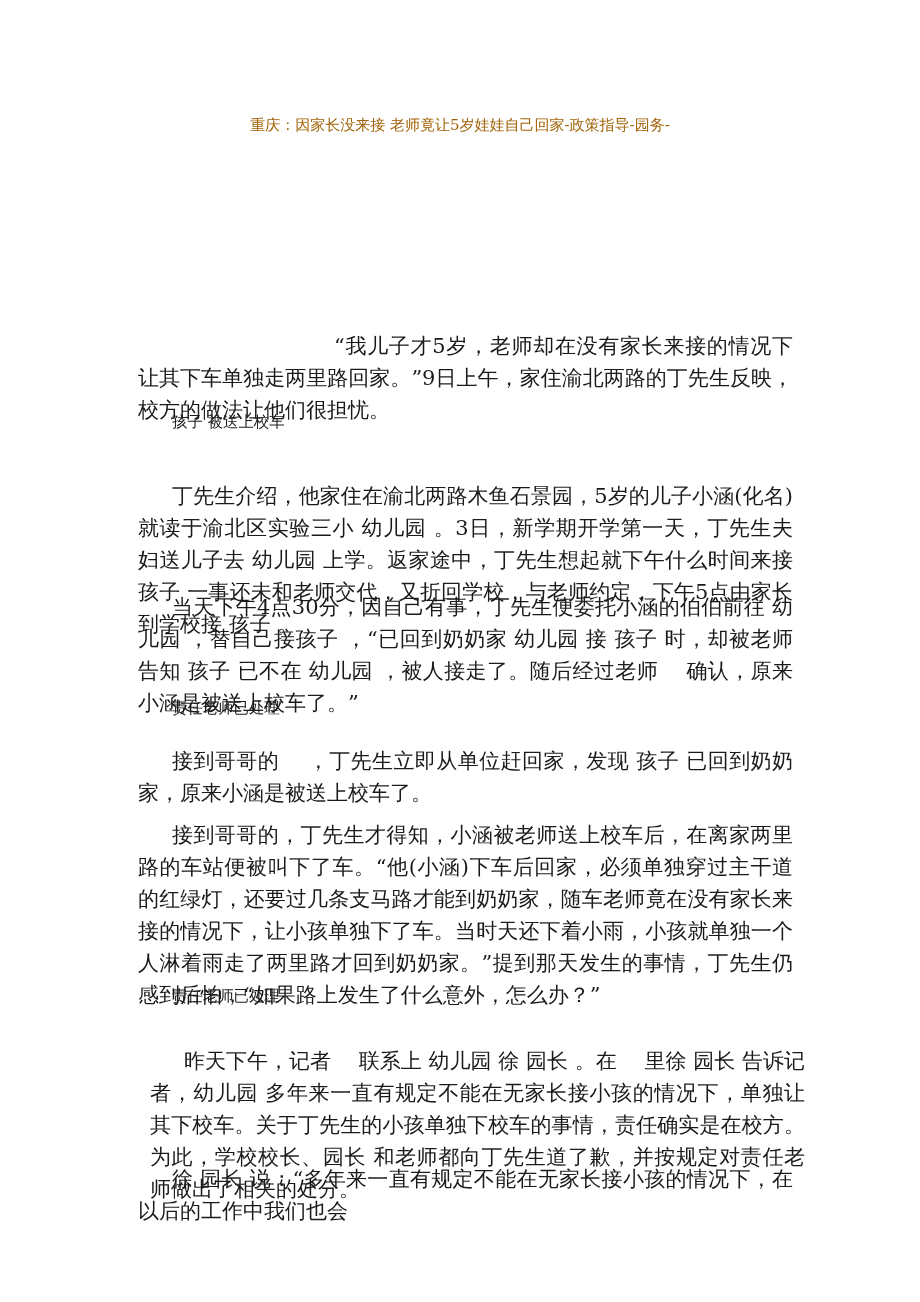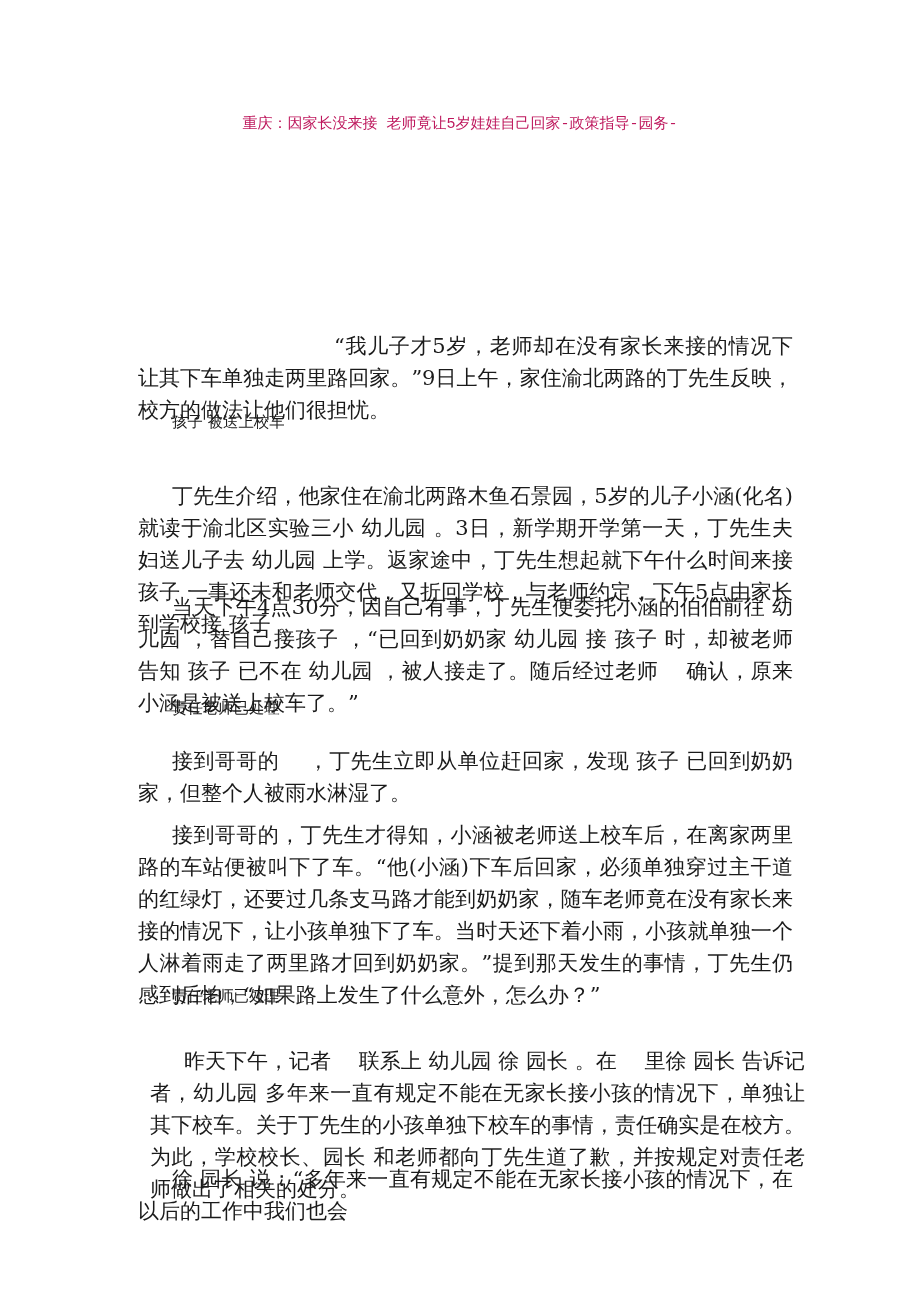--- a/index.html
+++ b/index.html
@@ -16,22 +16,21 @@
     color: #1a1a1a;
   }
   .page-title {
     position: absolute;
     left: 0;
     width: 920px;
     top: 113px;
     text-align: center;
     font-size: 15px;
     line-height: 24px;
-    color: #be185d;
-    font-family: Liberation Mono, monospace;
+    color: #a16207;
   }
   .p {
     position: absolute;
     left: 138px;
     width: 655px;
     font-size: 21px;
     line-height: 32px;
     text-align: justify;
     text-indent: 34px;
   }
@@ -54,21 +53,21 @@
   <p class="p lead" style="top:330px;margin:0;">“我儿子才5岁，老师却在没有家长来接的情况下让其下车单独走两里路回家。”9日上午，家住渝北两路的丁先生反映，校方的做法让他们很担忧。</p>
 
   <div class="heading" style="top:407px;">孩子 被送上校车</div>
 
   <p class="p" style="top:480px;margin:0;">丁先生介绍，他家住在渝北两路木鱼石景园，5岁的儿子小涵(化名)就读于渝北区实验三小 幼儿园 。3日，新学期开学第一天，丁先生夫妇送儿子去 幼儿园 上学。返家途中，丁先生想起就下午什么时间来接 孩子 一事还未和老师交代，又折回学校，与老师约定，下午5点由家长到学校接 孩子 。</p>
 
   <p class="p" style="top:591px;margin:0;">当天下午4点30分，因自己有事，丁先生便委托小涵的伯伯前往 幼儿园 ，替自己接孩子 ，“已回到奶奶家 幼儿园 接 孩子 时，却被老师告知 孩子 已不在 幼儿园 ，被人接走了。随后经过老师　 确认，原来小涵是被送上校车了。”</p>
 
   <div class="heading" style="top:693px;">责任老师已处理</div>
 
-  <p class="p" style="top:745px;margin:0;">接到哥哥的　 ，丁先生立即从单位赶回家，发现 孩子 已回到奶奶家，但整个人被雨水淋湿了。</p>
+  <p class="p" style="top:745px;margin:0;">接到哥哥的　 ，丁先生立即从单位赶回家，发现 孩子 已回到奶奶家，原来小涵是被送上校车了。</p>
 
   <p class="p" style="top:819px;margin:0;">接到哥哥的，丁先生才得知，小涵被老师送上校车后，在离家两里路的车站便被叫下了车。“他(小涵)下车后回家，必须单独穿过主干道的红绿灯，还要过几条支马路才能到奶奶家，随车老师竟在没有家长来接的情况下，让小孩单独下了车。当时天还下着小雨，小孩就单独一个人淋着雨走了两里路才回到奶奶家。”提到那天发生的事情，丁先生仍感到后怕，“如果路上发生了什么意外，怎么办？”</p>
 
   <div class="heading" style="top:981px;text-align:right;">责任老师已处理</div>
 
   <p class="p" style="top:1033px;margin:12px;">昨天下午，记者　 联系上 幼儿园 徐 园长 。在　 里徐 园长 告诉记者，幼儿园 多年来一直有规定不能在无家长接小孩的情况下，单独让其下校车。关于丁先生的小孩单独下校车的事情，责任确实是在校方。为此，学校校长、园长 和老师都向丁先生道了歉，并按规定对责任老师做出了相关的处分。</p>
 
   <p class="p" style="top:1163px;margin:0;">徐 园长 说：“多年来一直有规定不能在无家长接小孩的情况下，在以后的工作中我们也会</p>
 </div>
 

